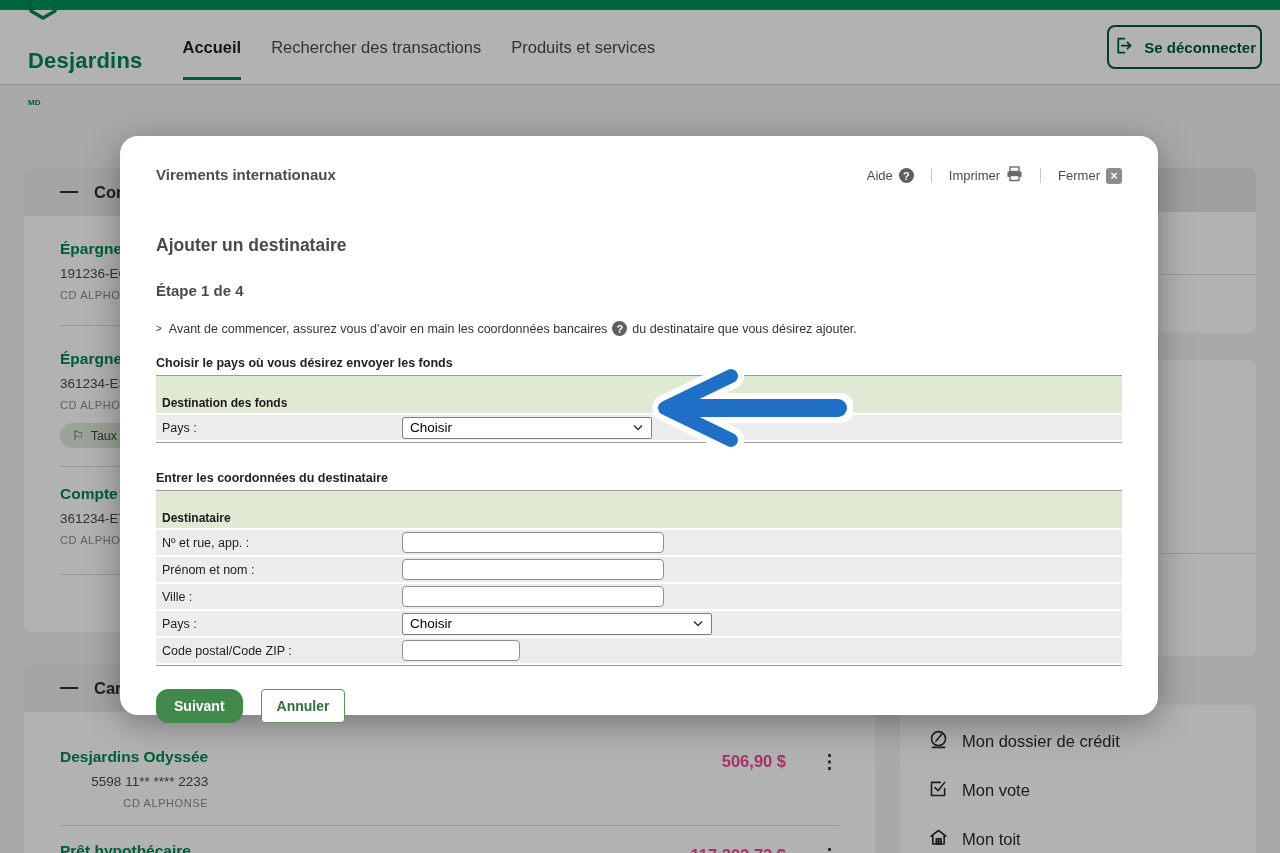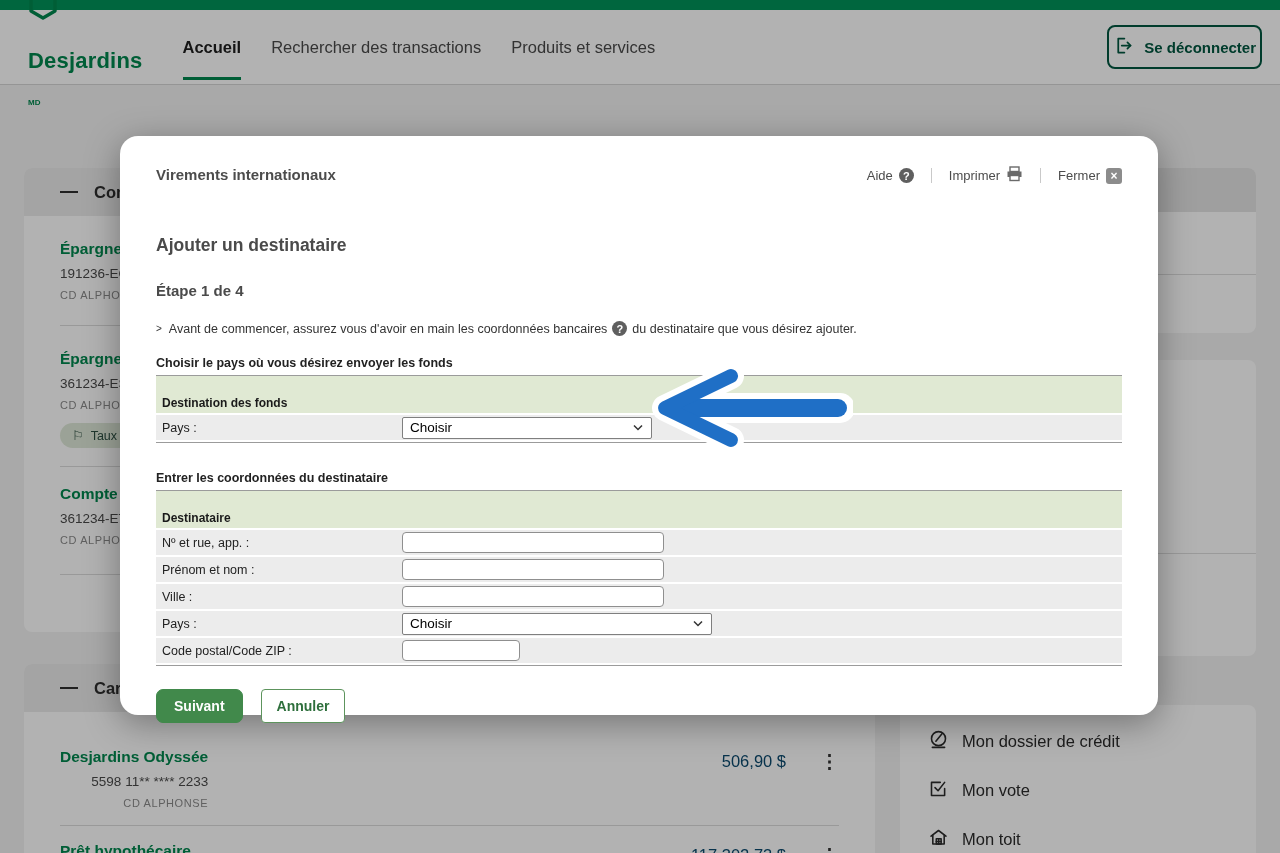--- a/index.html
+++ b/index.html
@@ -23,21 +23,21 @@
   .card-head { height:48px; background:#ebebeb; display:flex; align-items:center; gap:16px; padding-left:36px; font-weight:bold; font-size:16.5px; color:#2f2f2f; }
   .dash { width:18px; height:2.5px; background:#2f2f2f; }
   .card-body { padding:0 36px; }
   .acct-title { color:#00874e; font-weight:bold; font-size:15.5px; }
   .acct-num { font-size:13.5px; color:#4a4a4a; margin-top:8px; }
   .acct-org { font-size:11px; color:#8a8a8a; letter-spacing:0.6px; margin-top:8px; }
   .rule { border:none; border-top:1px solid #dcdcdc; margin:24px 0; }
   .badge { display:inline-flex; align-items:center; gap:7px; background:#dfe9d8; color:#2d4f43; font-size:12.5px; border-radius:13px; padding:5px 12px; margin-top:12px; }
   .flag { font-size:13px; }
   .acct-row { display:flex; justify-content:space-between; align-items:flex-start;text-align:right; }
-  .amount { font-size:16.5px; font-weight:normal; color:#0c4a6e; margin-top:4px; }
+  .amount { font-size:16.5px; font-weight:bold; color:#ec4899; margin-top:4px; }
   .kebab { font-size:19px; font-weight:bold; color:#333; margin-left:34px; margin-top:2px; cursor:pointer; }
   .amt-wrap { display:flex; align-items:flex-start; }
 
   .rcard-head { height:44px; background:#e4e4e4; }
   .rdiv { border:none; border-top:1px solid #dddddd; }
 
   .side-list { padding-top:12px; }
   .side-item { display:flex; align-items:center; gap:13px; height:49px; padding-left:28px; font-size:16.5px; color:#2b2b2b; cursor:pointer; }
   .side-item svg { flex:0 0 auto; }
 
@@ -60,21 +60,21 @@
 
   .frm-table { width:966px; margin-top:5px; }
   .frm-head { background:#e0e9d3; border-top:1px solid #9b9b9b; padding:20px 6px 3px; font-weight:bold; font-size:12px; color:#1a1a1a; }
   .frm-row { background:#ececec; margin-top:2px; min-height:25px; display:flex; align-items:center; font-size:12.5px; color:#222; }
   .frm-label { width:246px; padding-left:6px; flex:0 0 auto; }
   .frm-end { border-top:1px solid #9b9b9b; margin-top:2px; }
   .txt { height:21px; border:1px solid #8f8f8f; border-radius:4px; background:#fff; font-family:"Liberation Sans",sans-serif; font-size:12.5px; padding:0 5px; }
   .sel { height:22px; border:1px solid #7f7f7f; border-radius:2px; background:#fff; display:flex; align-items:center; justify-content:space-between; padding:0 7px; font-size:13.5px; color:#000; cursor:pointer; }
 
   .btn-row { margin-top:23px; display:flex; gap:18px; }
-  .btn-primary { background:#41894b; border:1px solid #41894b; color:#fff; font-weight:bold; font-size:14px; padding:8px 17px; border-radius:7px; font-family:"Liberation Sans",sans-serif; cursor:pointer; }
+  .btn-primary { background:#41894b; border:1px solid #41894b; color:#fff; font-weight:bold; font-size:14px; padding:8px 17px; border-radius:12px; font-family:"Liberation Sans",sans-serif; cursor:pointer; }
   .btn-secondary { background:#fff; border:1px solid #5d945d; color:#2e6f3c; font-weight:bold; font-size:14px; padding:8px 15px; border-radius:4px; font-family:"Liberation Sans",sans-serif; cursor:pointer; }
 
   .big-arrow { position:absolute; left:648px; top:366px; z-index:70; }
 </style>
 </head>
 <body>
 
 <div class="app">
   <div class="topbar"></div>
 

